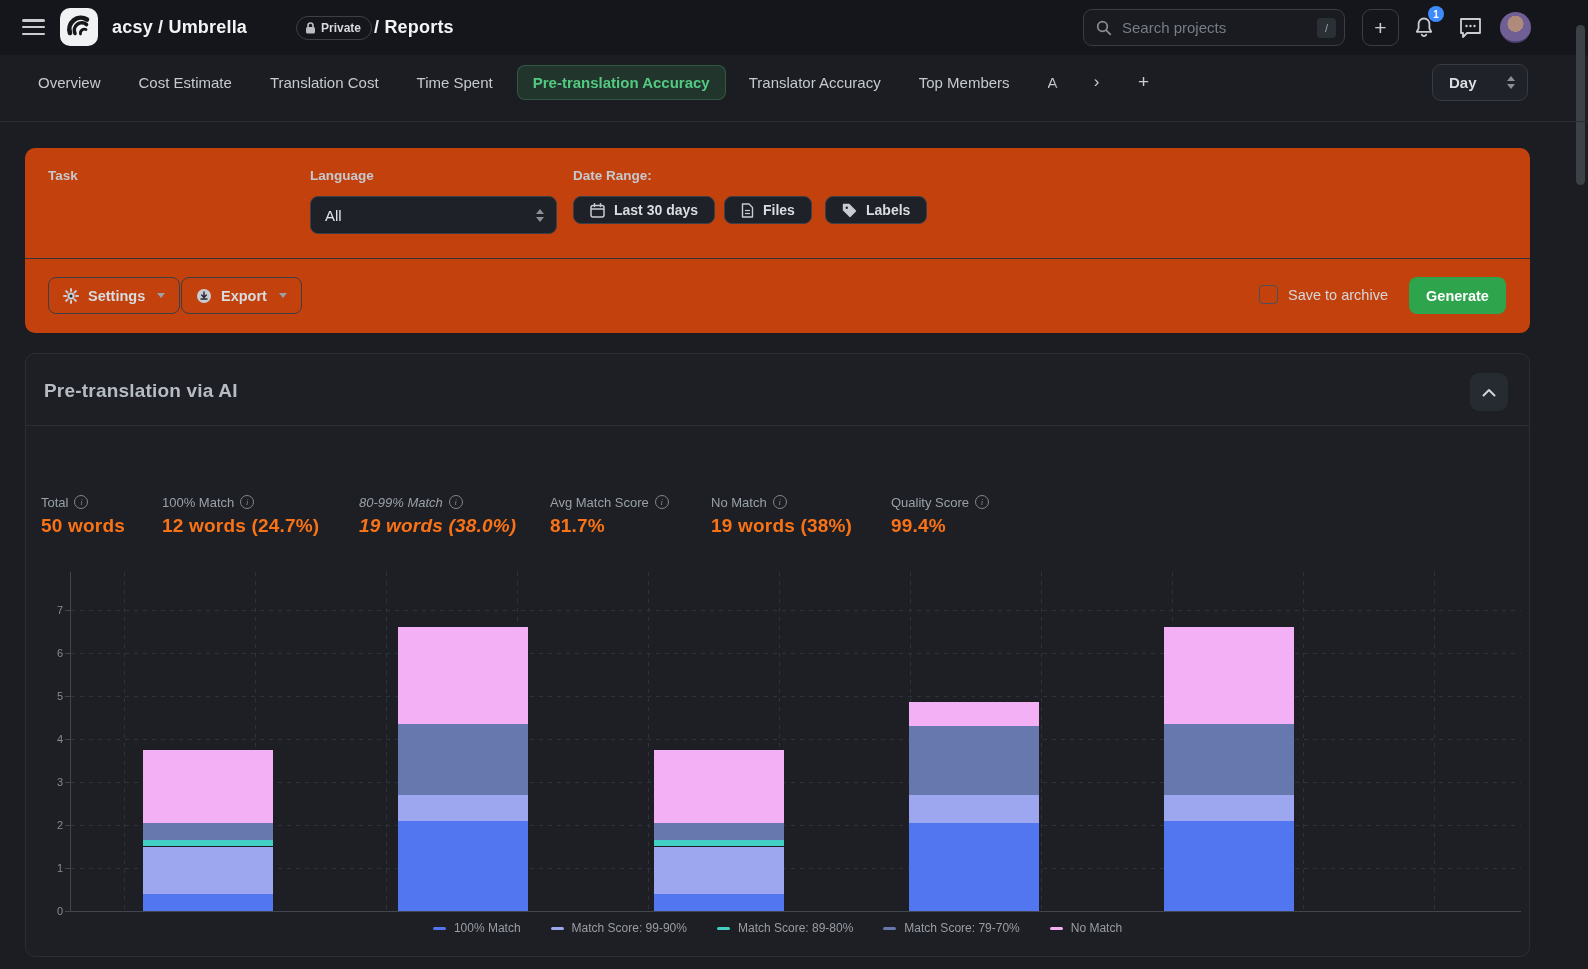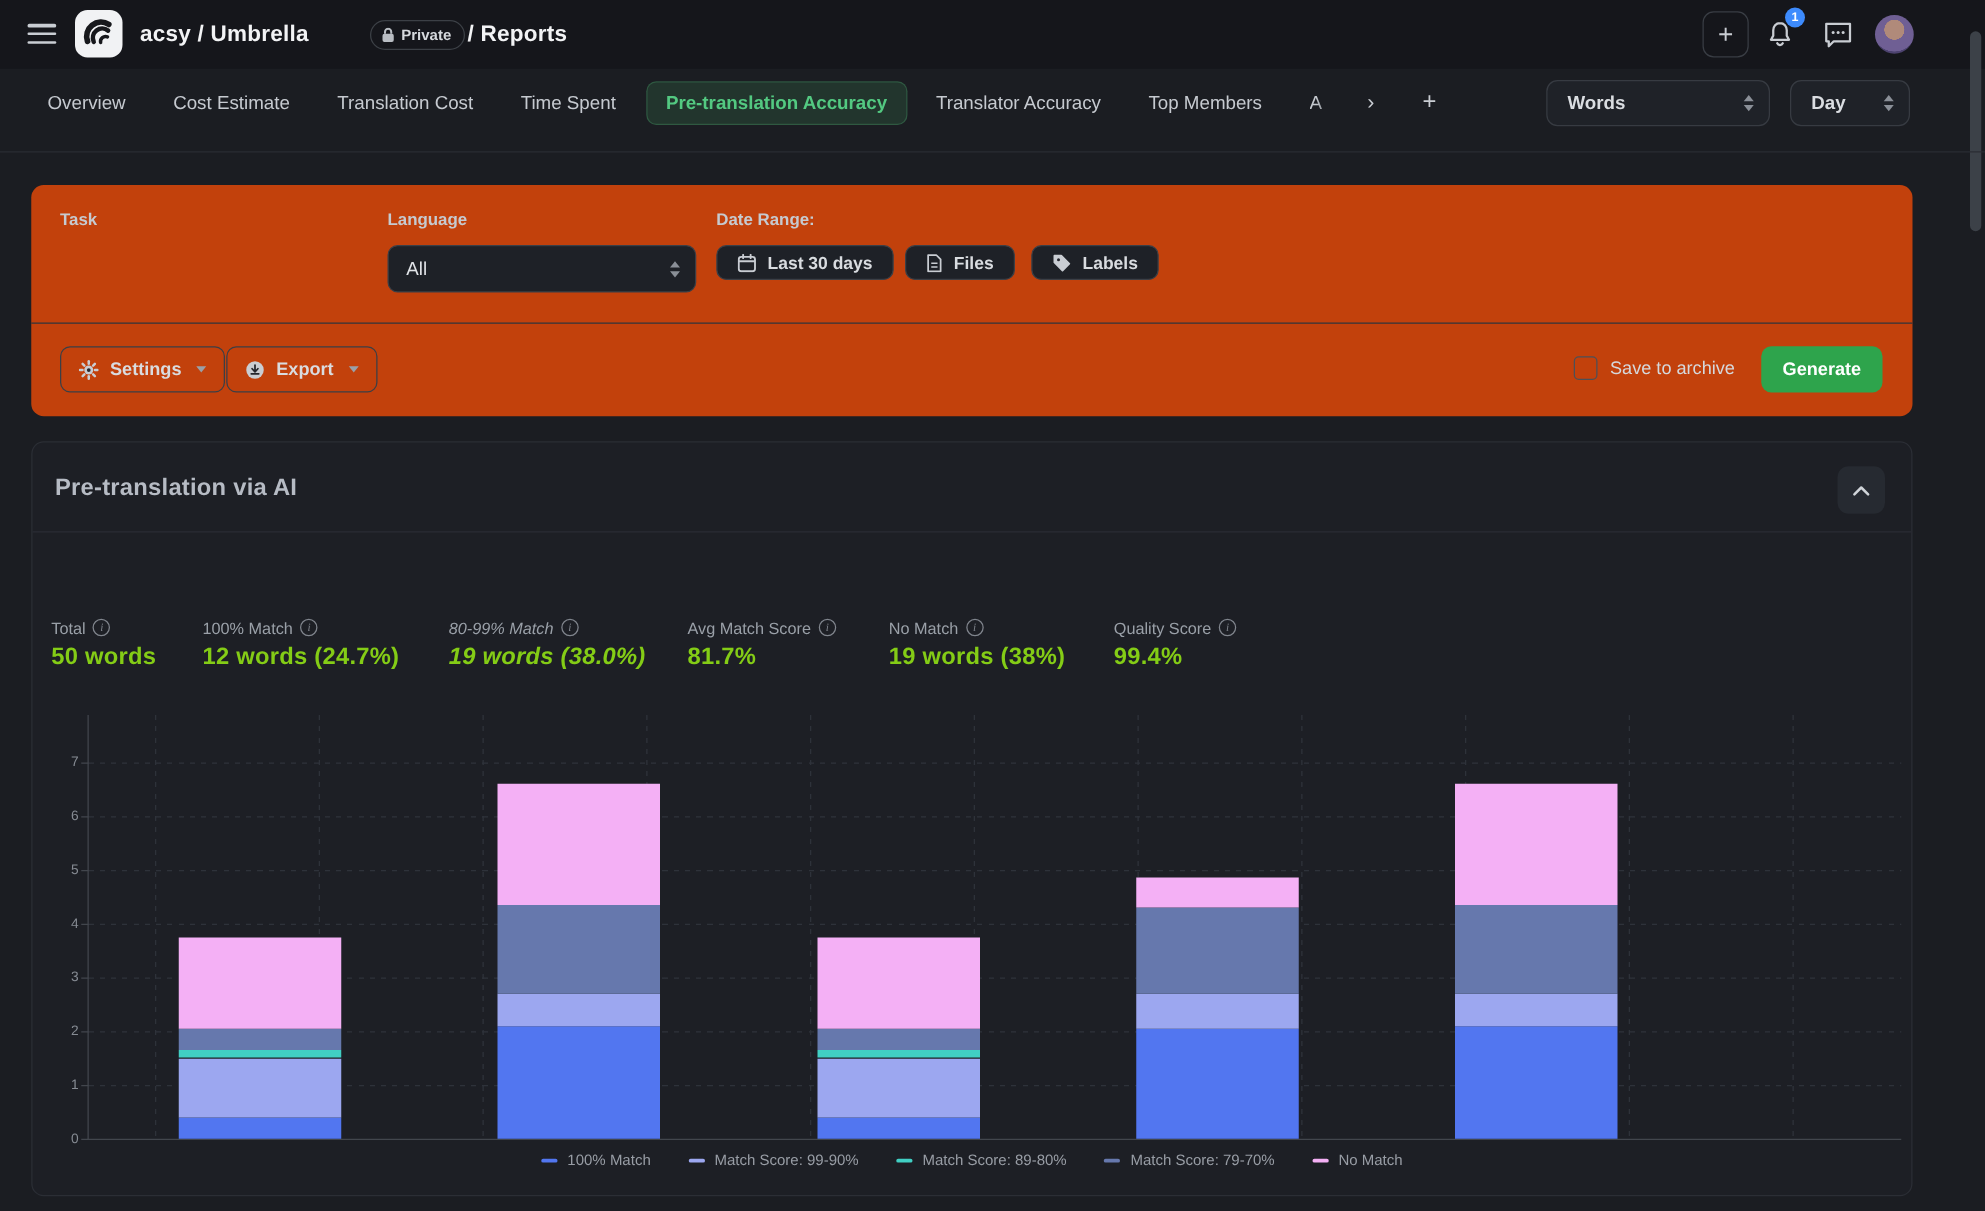--- a/index.html
+++ b/index.html
@@ -59,21 +59,21 @@
   .cb-label { position:absolute; left:1263px; top:139px; font-size:14.5px; color:#d5d8dc; }
   .generate { position:absolute; left:1384px; top:129px; width:97px; height:37px; background:#2ea44c; border:none; border-radius:8px; color:#fff; font-size:14.5px; font-weight:bold; font-family:"Liberation Sans",sans-serif; cursor:pointer; }
   
   .cpanel { position:absolute; left:25px; top:353px; width:1505px; height:604px; background:#1d1f25; border:1px solid #2b2e35; border-radius:10px; }
   .ctitle { position:absolute; left:18px; top:26px; font-size:19px; font-weight:bold; color:#b6bbc4; letter-spacing:.2px; }
   .collapse { position:absolute; left:1444px; top:19px; width:38px; height:38px; background:#262a31; border-radius:9px; display:flex; align-items:center; justify-content:center; cursor:pointer; }
   .cdivider { position:absolute; left:0; top:71px; width:100%; height:1px; background:#2a2d34; }
   .cheading { position:absolute; left:15px; top:93px; font-size:17px; font-weight:bold; color:#ccd0d6; }
   .stat { position:absolute; top:140px; }
   .stat .lab { display:flex; align-items:center; gap:6px; font-size:13px; color:#9aa0a8; height:16px; }
-  .stat .num { margin-top:5px; font-size:19px; font-weight:bold; color:#84cc16; letter-spacing:.2px; }
+  .stat .num { margin-top:5px; font-size:19px; font-weight:bold; color:#f97316; letter-spacing:.2px; }
   .info { display:inline-flex; width:14px; height:14px; border:1px solid #80858d; border-radius:50%; align-items:center; justify-content:center; font-size:9px; color:#80858d; }
   .info::after { content:"i"; font-family:"Liberation Serif",serif; font-style:italic; }
   
   .plot { position:absolute; left:45px; top:218px; width:1450px; height:339px; }
   .gl-h { position:absolute; left:0; width:100%; height:1px; background:repeating-linear-gradient(to right,#2e323a 0 4px, transparent 4px 9px); }
   .gl-v { position:absolute; top:0; width:1px; height:100%; background:repeating-linear-gradient(to bottom,#2e323a 0 4px, transparent 4px 9px); }
   .axis-y { position:absolute; left:44px; top:218px; width:1px; height:340px; background:#42464d; }
   .axis-x { position:absolute; left:44px; top:557px; width:1451px; height:1px; background:#42464d; }
   .ytick { position:absolute; width:20px; text-align:right; font-size:11px; color:#868b93; }
   .ymark { position:absolute; width:6px; height:1px; background:#42464d; }
@@ -107,20 +107,28 @@
     <div class="crumb c1">acsy / Umbrella</div>
     <div class="badge-private">
       <svg width="11" height="12" viewBox="0 0 11 12">
         <rect x="1" y="5" width="9" height="6.5" rx="1.5" fill="#b9bdc3"></rect>
         <path d="M3 5 V3.5 A2.5 2.5 0 0 1 8 3.5 V5" stroke="#b9bdc3" stroke-width="1.6" fill="none"></path>
       </svg>
       <span>Private</span>
     </div>
     <div class="crumb c2">/ Reports</div>
 
+    <div class="search">
+      <svg width="16" height="16" viewBox="0 0 16 16">
+        <circle cx="6.5" cy="6.5" r="4.8" stroke="#8a8f97" stroke-width="1.7" fill="none"></circle>
+        <line x1="10.3" y1="10.3" x2="14.3" y2="14.3" stroke="#8a8f97" stroke-width="1.7" stroke-linecap="round"></line>
+      </svg>
+      <input type="text" placeholder="Search projects" style="">
+      <span class="kbd">/</span>
+    </div>
     <div class="hdr-plus">+</div>
     <div class="bell">
       <svg width="24" height="26" viewBox="0 0 24 26">
         <path d="M12 3.5 C8.7 3.5 6.6 6 6.6 9.2 V13.5 L4.8 16.8 H19.2 L17.4 13.5 V9.2 C17.4 6 15.3 3.5 12 3.5 Z" stroke="#c9cdd3" stroke-width="1.8" fill="none" stroke-linejoin="round"></path>
         <path d="M9.8 19.6 A2.4 2.4 0 0 0 14.2 19.6" stroke="#c9cdd3" stroke-width="1.8" fill="none" stroke-linecap="round"></path>
       </svg>
     </div>
     <div class="notif">1</div>
     <div class="chat">
       <svg width="25" height="22" viewBox="0 0 25 22">
@@ -142,27 +150,20 @@
     <span class="tab active">Pre-translation Accuracy</span>
     <span class="tab">Translator Accuracy</span>
     <span class="tab">Top Members</span>
     <span class="tab trunc">
       <span>A</span>
       <span class="tab-fade"></span>
     </span>
     <span class="tab-chev">›</span>
     <span class="tab-add">+</span>
     <span class="spacer"></span>
-    <div class="select sel-words">
-      <span class="val">Words</span>
-      <span class="updown">
-          <i class="u"></i>
-          <i class="d"></i>
-        </span>
-    </div>
     <div class="select sel-day">
       <span class="val">Day</span>
       <span class="updown">
           <i class="u"></i>
           <i class="d"></i>
         </span>
     </div>
   </div>
 
   <div class="fpanel">

